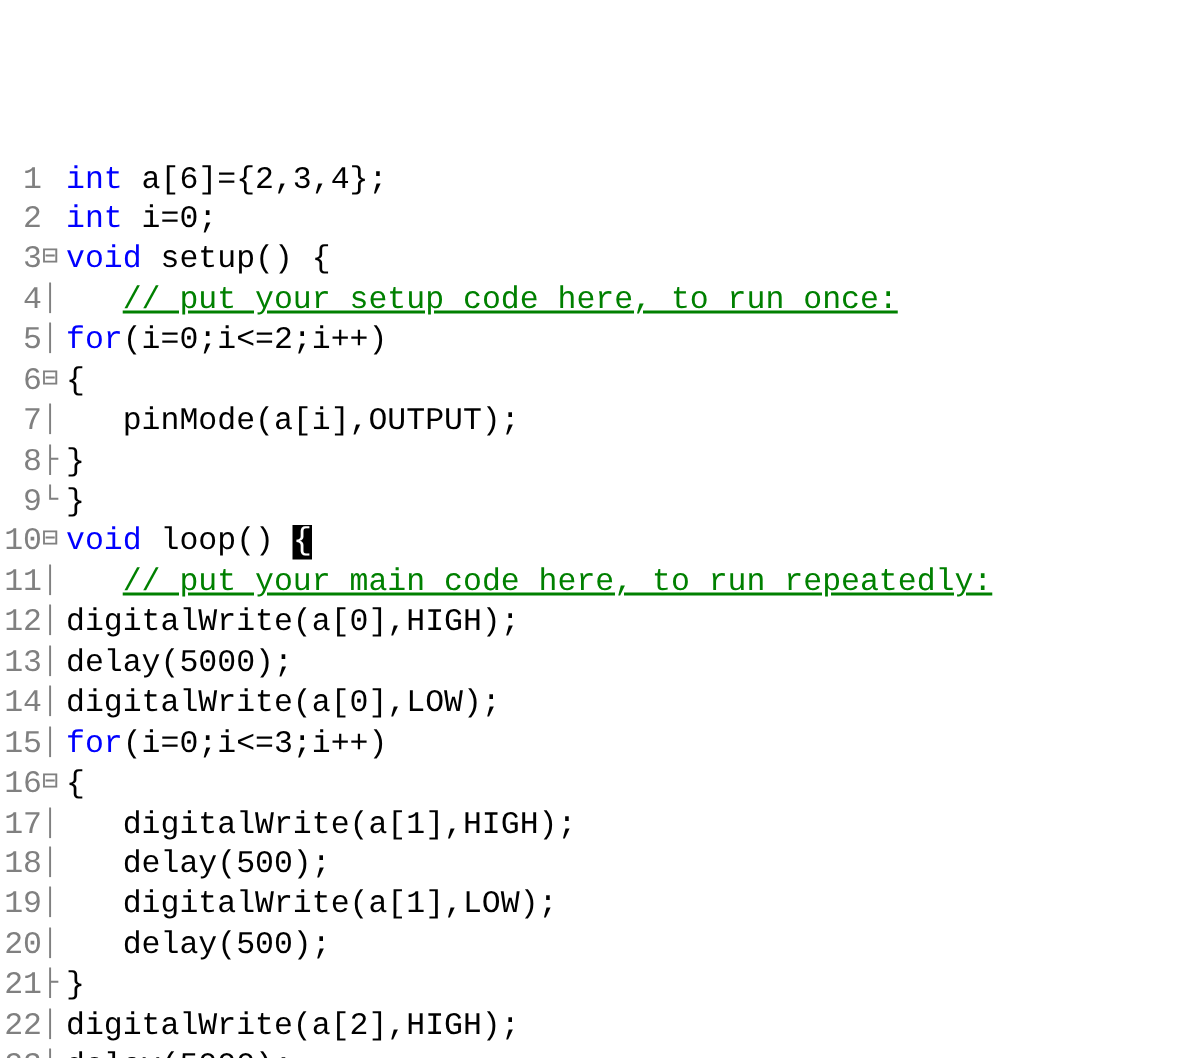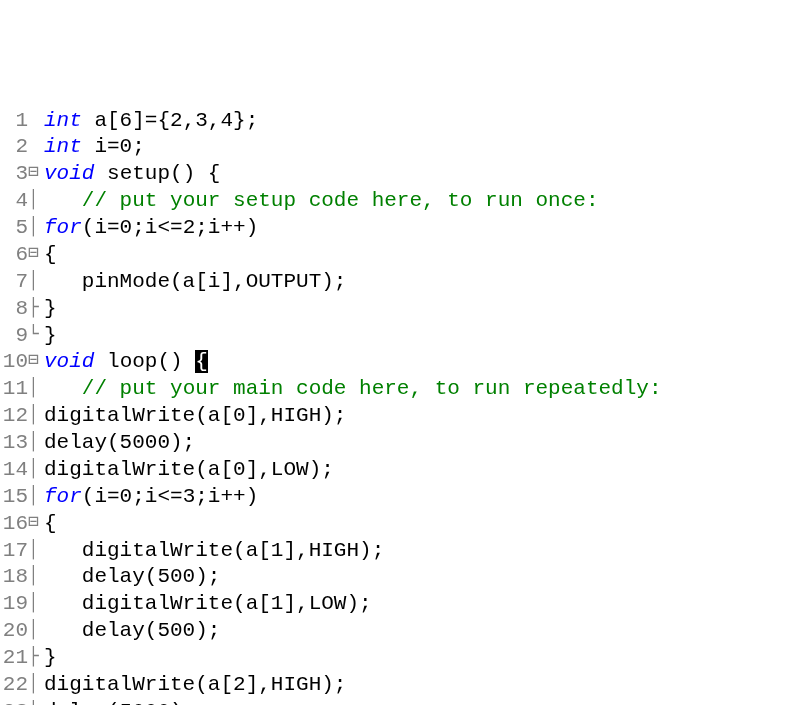--- a/index.html
+++ b/index.html
@@ -32,22 +32,22 @@
     width: 14px;
     text-align: left;
     color: #808080;
     flex-shrink: 0;
     font-size: 18px;
     user-select: none;
   }
   .code {
     padding-left: 2px;
   }
-  .kw { color: #0000ff; font-style: italic; }
-  .cm { color: #008000; }
+  .kw { color: #0000ff; }
+  .cm { color: #008000; text-decoration: underline; }
   .cursor {
     background: #000000;
     color: #ffffff;
   }
 </style>
 </head>
 <body>
 
 
 

